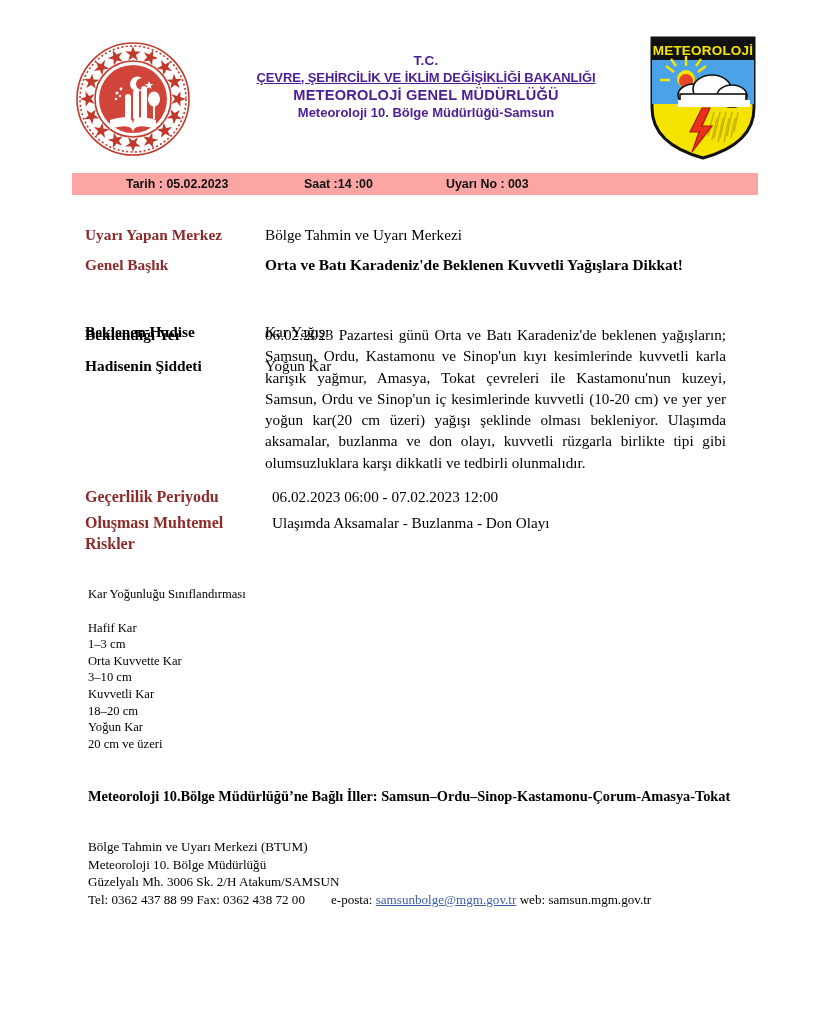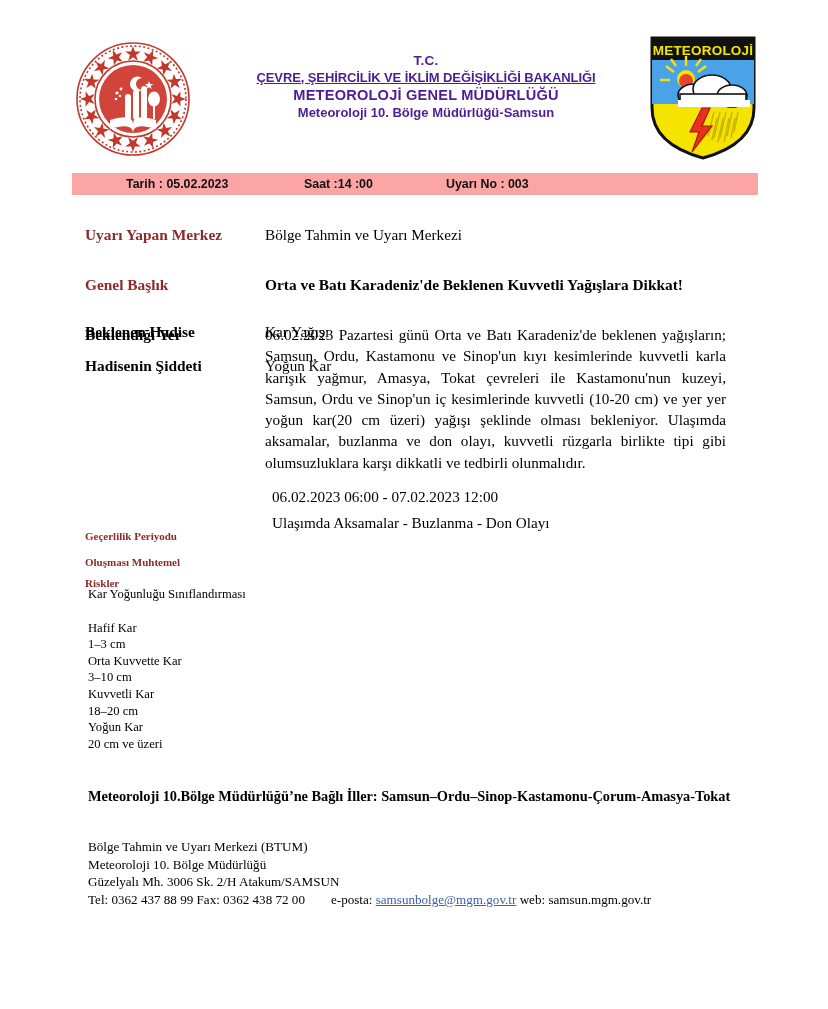--- a/index.html
+++ b/index.html
@@ -62,21 +62,21 @@
   }
   .lbl.red{color:#8d2a2a;}
   .lbl.black{color:#000;}
   .val{
     position:absolute;left:265px;top:0;
     font-size:15.2px;line-height:23px;
   }
   .val.bold{font-weight:bold;font-size:15.4px;}
 
   .r1{top:0;}
-  .r2{top:27px;padding-left:20px;}
+  .r2{top:7px;padding-left:20px;}
   .r3{top:51px;}
   .r4{top:62px;font-family:Liberation Serif, serif;}
 
   
   .parabox{position:absolute;left:0;top:324px;width:828px;}
   .para-lbl{
     position:absolute;left:85px;top:0;width:175px;
     font-weight:bold;font-size:15.4px;color:#000;line-height:21px;
   }
   .para-txt{
@@ -84,21 +84,21 @@
     font-size:15.2px;line-height:21.3px;
     text-align:justify;text-justify:inter-word;
   }
 
   
   .vrow{position:absolute;left:0;width:828px;}
   .v1{top:486px;}
   .v2{top:512px;}
   .vlbl{
     position:absolute;left:85px;top:0;width:180px;
-    font-weight:bold;font-size:11px;color:#8d2a2a;line-height:21px;margin-top:40px;
+    font-weight:bold;font-size:16px;color:#8d2a2a;line-height:21px;
   }
   .vval{
     position:absolute;left:272px;top:0;
     font-size:15.2px;line-height:21px;
   }
 
   
   .snow{
     position:absolute;left:88px;top:586px;width:400px;
     font-size:12.6px;line-height:16.6px;

